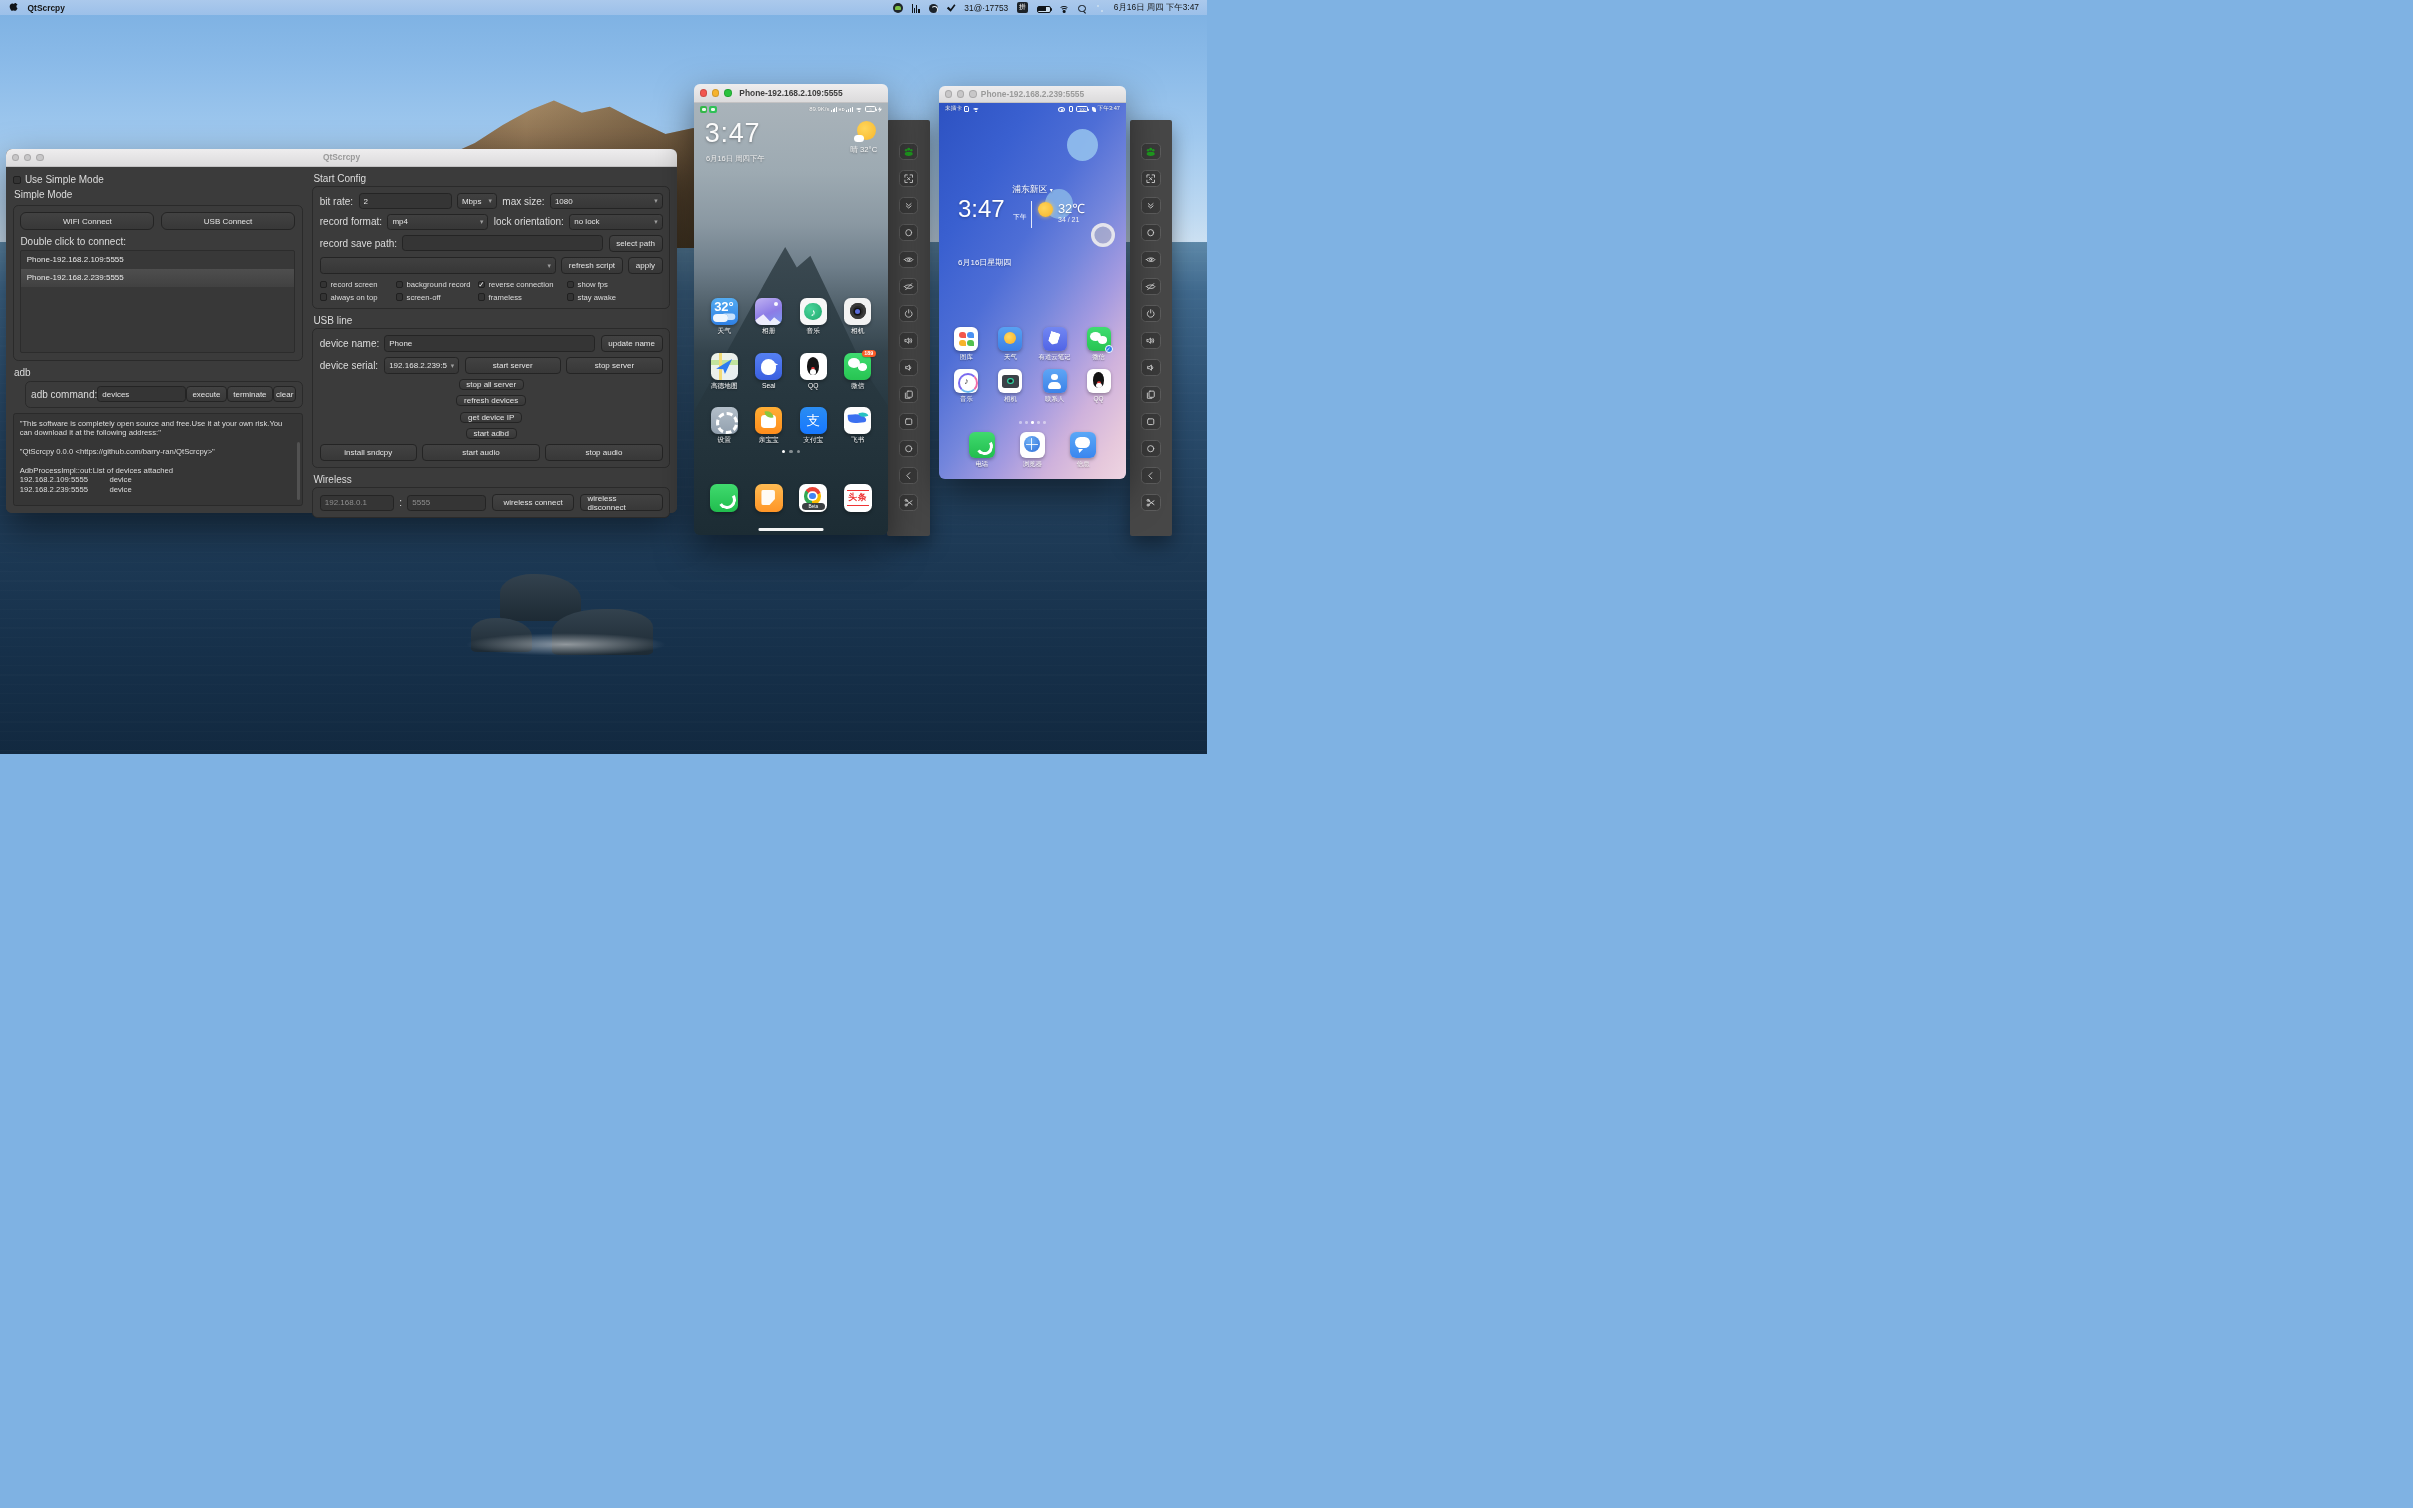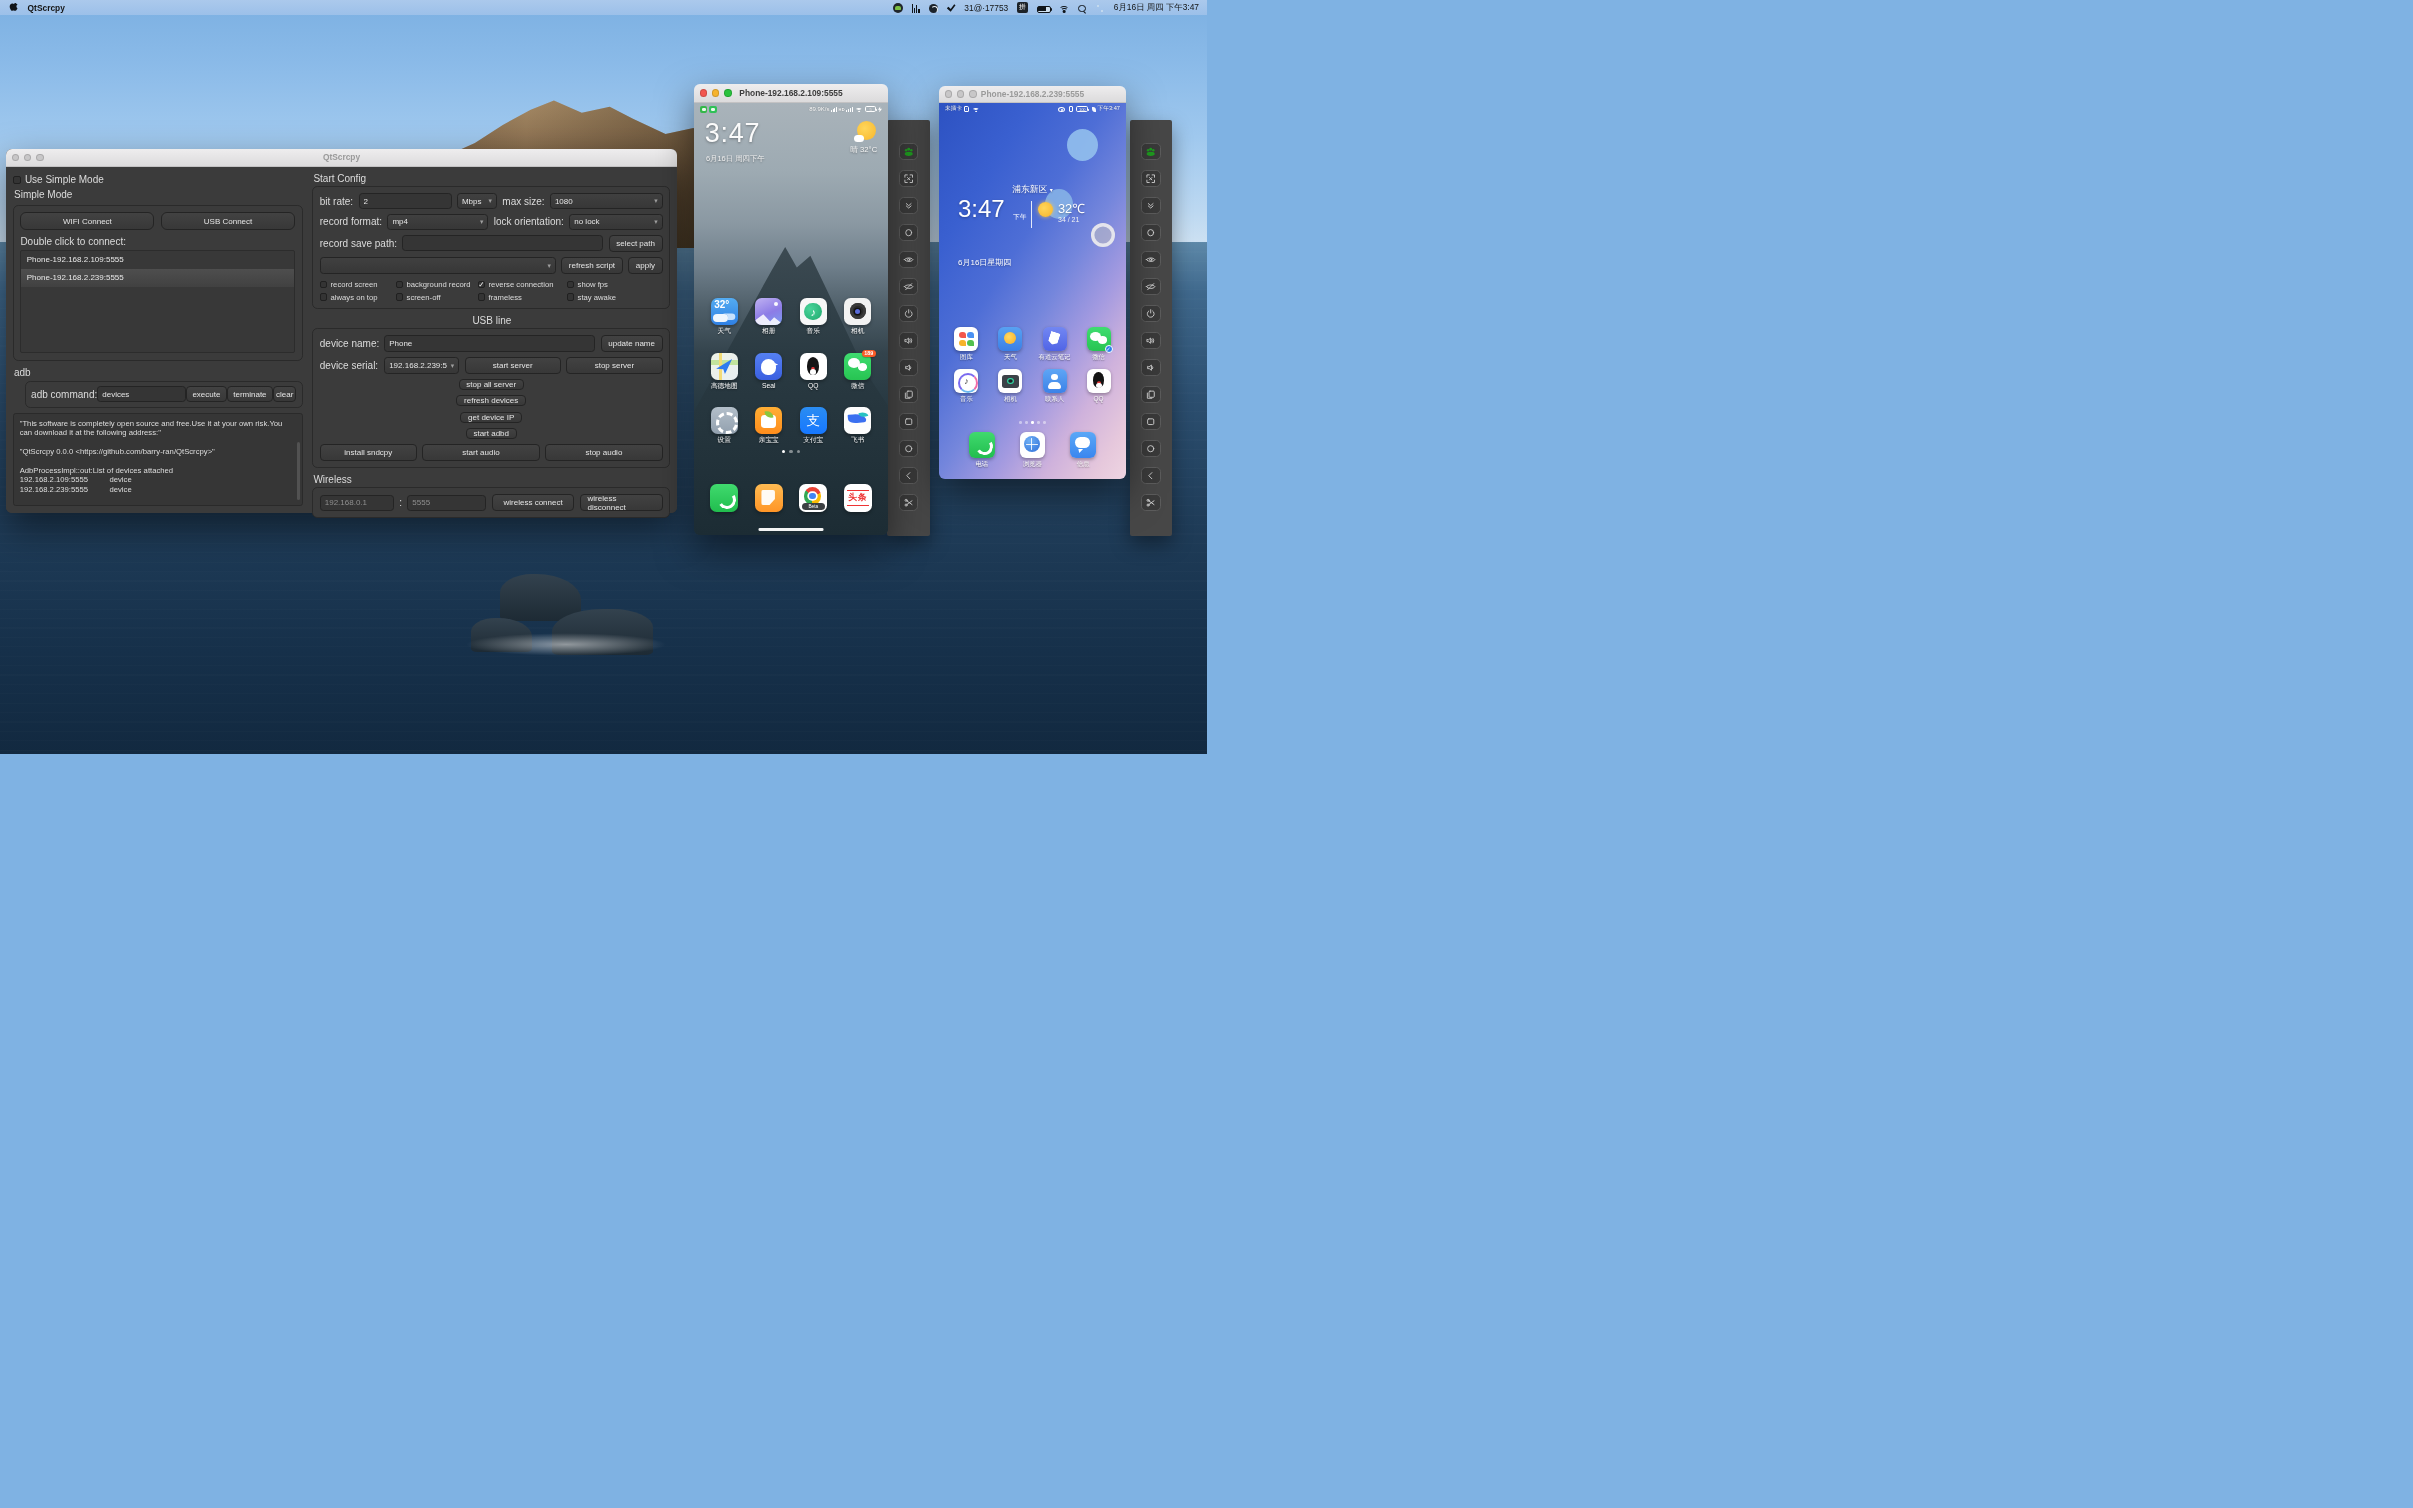--- a/index.html
+++ b/index.html
@@ -141,21 +141,21 @@
   .appcell{width:38px;display:flex;flex-direction:column;align-items:center;}
   .icon{width:27px;height:27px;border-radius:6.7px;position:relative;box-shadow:0 1.3px 3.4px rgba(0,0,0,.28);}
   .applbl{margin-top:2px;font-size:6.7px;color:#fff;text-shadow:0 0.7px 1.3px rgba(0,0,0,.55);white-space:nowrap;}
   .badge{position:absolute;top:-3.4px;right:-4.7px;background:#fa5b28;color:#fff;border-radius:5.4px;font-size:5.4px;
     padding:0.7px 2.7px;font-weight:bold;box-shadow:0 0.7px 1.3px rgba(0,0,0,.3);}
   .vbadge{position:absolute;right:-2px;bottom:-2px;width:8px;height:8px;border-radius:50%;background:#2f80ed;color:#fff;
     font-size:5.4px;display:flex;align-items:center;justify-content:center;border:1px solid #fff;}
 
   
   .ic-weather{background:linear-gradient(180deg,#54acf2,#2f80e4);}
-  .ic-weather .deg{position:absolute;left:3.4px;top:1.3px;color:#fff;font-size:10px;font-weight:bold;}
+  .ic-weather .deg{position:absolute;left:3.4px;top:1.3px;color:#fff;font-size:13px;font-weight:bold;}
   .ic-weather:after{content:"";position:absolute;left:2.7px;bottom:2.7px;width:15px;height:8px;border-radius:5.4px;background:rgba(255,255,255,.92);box-shadow:8px -1.3px 0 -0.7px rgba(225,240,255,.85);}
   .ic-album{background:linear-gradient(155deg,#c0b2f2 0%,#8d7ce6 55%,#7a9cf0 100%);}
   .ic-album:before{content:"";position:absolute;right:4.7px;top:4px;width:4px;height:4px;border-radius:50%;background:#fff;opacity:.95;}
   .ic-album:after{content:"";position:absolute;left:0;bottom:0;width:100%;height:12px;border-radius:0 0 6.7px 6.7px;
     background:rgba(255,255,255,.85);clip-path:polygon(0 100%,0 60%,30% 10%,55% 70%,70% 35%,100% 90%,100% 100%);}
   .ic-music{background:#f7f7f7;}
   .ic-music:before{content:"";position:absolute;left:4.7px;top:4.7px;width:17.5px;height:17.5px;border-radius:50%;background:radial-gradient(circle at 35% 35%,#49d49a,#1fa86e);}
   .ic-music:after{content:"♪";position:absolute;left:0;top:0;width:100%;height:100%;display:flex;align-items:center;justify-content:center;color:#fff;font-size:10.8px;}
   .ic-camera{background:#f2f2f2;}
   .ic-camera:before{content:"";position:absolute;left:5.4px;top:5.4px;width:16px;height:16px;border-radius:50%;background:#2b2b2b;box-shadow:inset 0 0 0 2.7px #3a3a3a;}
@@ -483,21 +483,21 @@
               <span class="cb"></span>
               <span class="lbl">frameless</span>
             </div>
           <div class="ckitem">
               <span class="cb"></span>
               <span class="lbl">stay awake</span>
             </div>
         </div>
       </div>
 
-      <div class="lbl" style="margin-top:6px;margin-left:1.3px;text-align:center;">USB line</div>
+      <div class="lbl" style="margin-top:6px;margin-left:1.3px;">USB line</div>
       <div class="gbox" style="margin-top:2px;padding:6px 6.7px;">
         <div class="row">
           <span class="lbl" style="width:59px;">device name:</span>
           <input class="inp" style="flex: 1 1 0%; min-width: 0px; height: 17.5px;" readonly="" value="Phone">
           <div class="btn">update name</div>
         </div>
         <div class="row" style="margin-top:4.7px;">
           <span class="lbl" style="width:59px;">device serial:</span>
           <div class="sel" style="width:75px;height:17.5px;">
             <span style="overflow:hidden;text-overflow:clip;">192.168.2.239:5</span>

